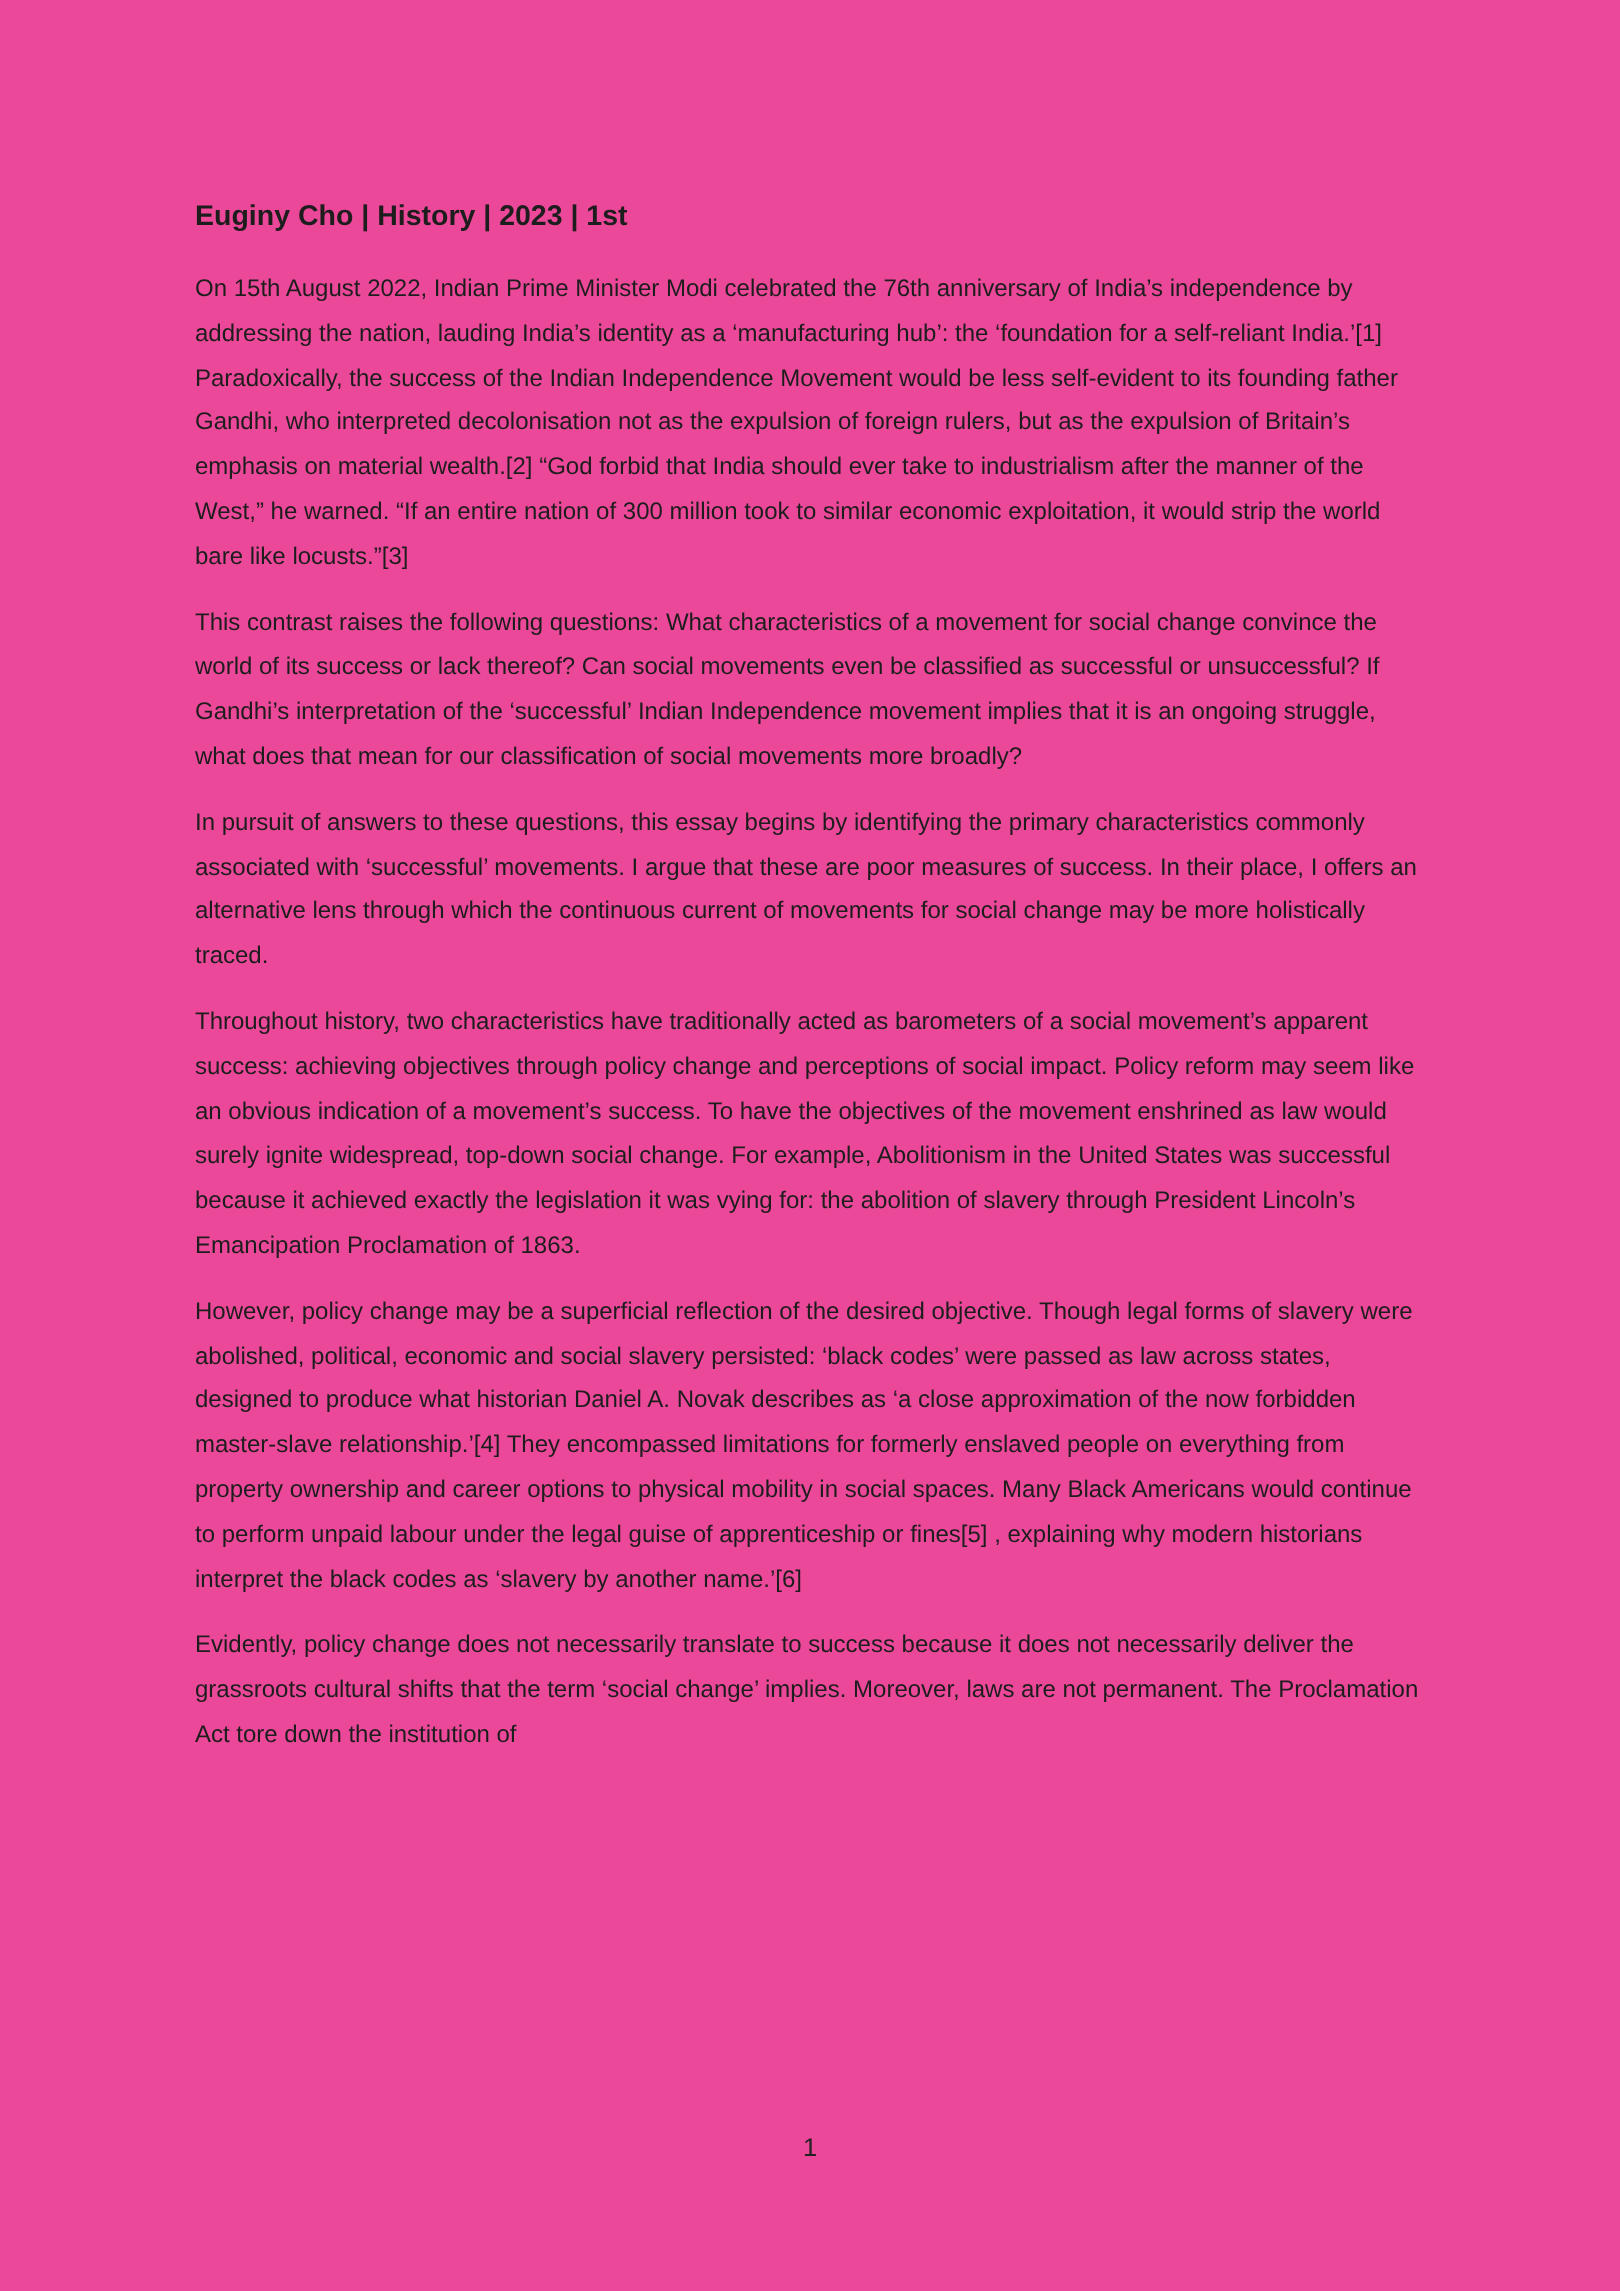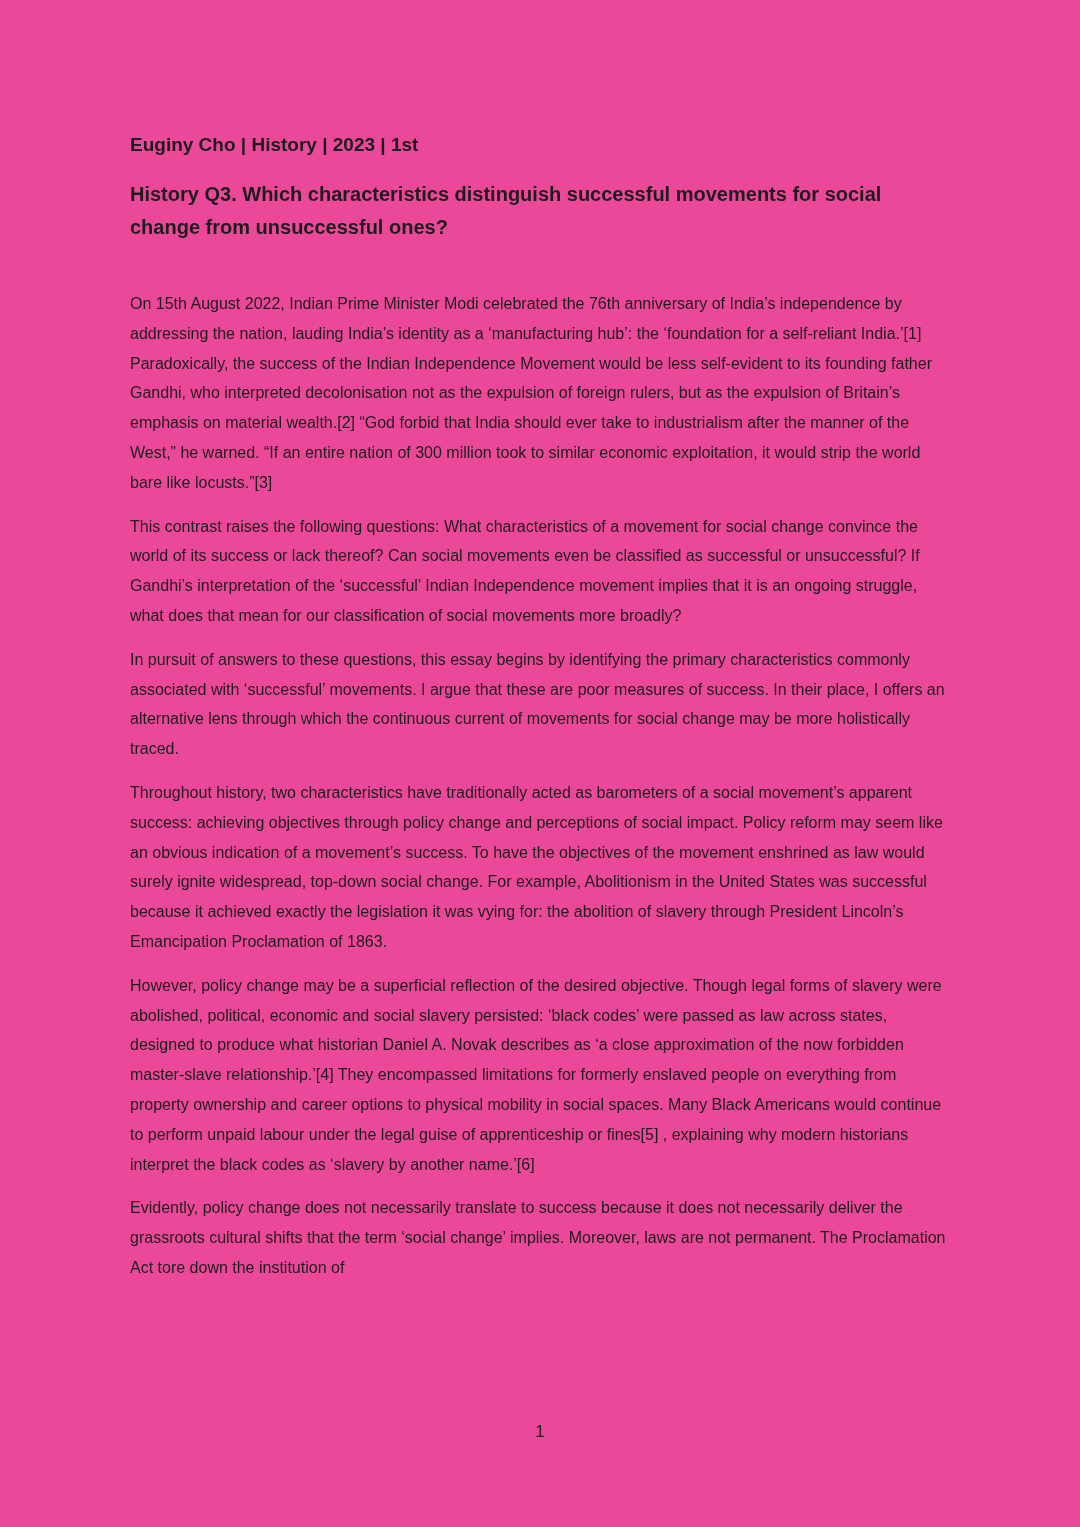--- a/index.html
+++ b/index.html
@@ -49,21 +49,20 @@
     font-size: 17px;
     color: #222222;
   }
 </style>
 </head>
 <body>
 
 <div class="page">
   <div class="content">
     <p class="doc-header">Euginy Cho | History | 2023 | 1st</p>
-    <h1 class="doc-title">History Q3. Which characteristics distinguish successful movements for social change from unsuccessful ones?</h1>
     <p class="body-para">On 15th August 2022, Indian Prime Minister Modi celebrated the 76th anniversary of India’s independence by addressing the nation, lauding India’s identity as a ‘manufacturing hub’: the ‘foundation for a self-reliant India.’[1] Paradoxically, the success of the Indian Independence Movement would be less self-evident to its founding father Gandhi, who interpreted decolonisation not as the expulsion of foreign rulers, but as the expulsion of Britain’s emphasis on material wealth.[2] “God forbid that India should ever take to industrialism after the manner of the West,” he warned. “If an entire nation of 300 million took to similar economic exploitation, it would strip the world bare like locusts.”[3]</p>
     <p class="body-para">This contrast raises the following questions: What characteristics of a movement for social change convince the world of its success or lack thereof? Can social movements even be classified as successful or unsuccessful? If Gandhi’s interpretation of the ‘successful’ Indian Independence movement implies that it is an ongoing struggle, what does that mean for our classification of social movements more broadly?</p>
     <p class="body-para">In pursuit of answers to these questions, this essay begins by identifying the primary characteristics commonly associated with ‘successful’ movements. I argue that these  are poor measures of success. In their place, I offers an alternative lens through which the continuous current of movements for social change may be more holistically traced.</p>
     <p class="body-para">Throughout history, two characteristics have traditionally acted as barometers of a social movement’s apparent success: achieving objectives through policy change and perceptions of social impact. Policy reform may seem like an obvious indication of a movement’s success. To have the objectives of the movement enshrined as law would surely ignite widespread, top-down social change. For example, Abolitionism in the United States was successful because it achieved exactly the legislation it was vying for: the abolition of slavery through President Lincoln’s Emancipation Proclamation of 1863.</p>
     <p class="body-para">However, policy change may be a superficial reflection of the desired objective. Though legal forms of slavery were abolished, political, economic and social slavery persisted: ‘black codes’ were passed as law across states, designed to produce what historian Daniel A. Novak describes as ‘a close approximation of the now forbidden master-slave relationship.’[4] They encompassed limitations for formerly enslaved people on everything from property ownership and career options to physical mobility in social spaces. Many Black Americans would continue to perform unpaid labour under the legal guise of apprenticeship or fines[5] , explaining why modern historians interpret the black codes as ‘slavery by another name.’[6]</p>
     <p class="body-para">Evidently, policy change does not necessarily translate to success because it does not necessarily deliver the grassroots cultural shifts that the term ‘social change’ implies. Moreover, laws are not permanent. The Proclamation Act tore down the institution of</p>
   </div>
   <div class="page-number">1</div>
 </div>
 

